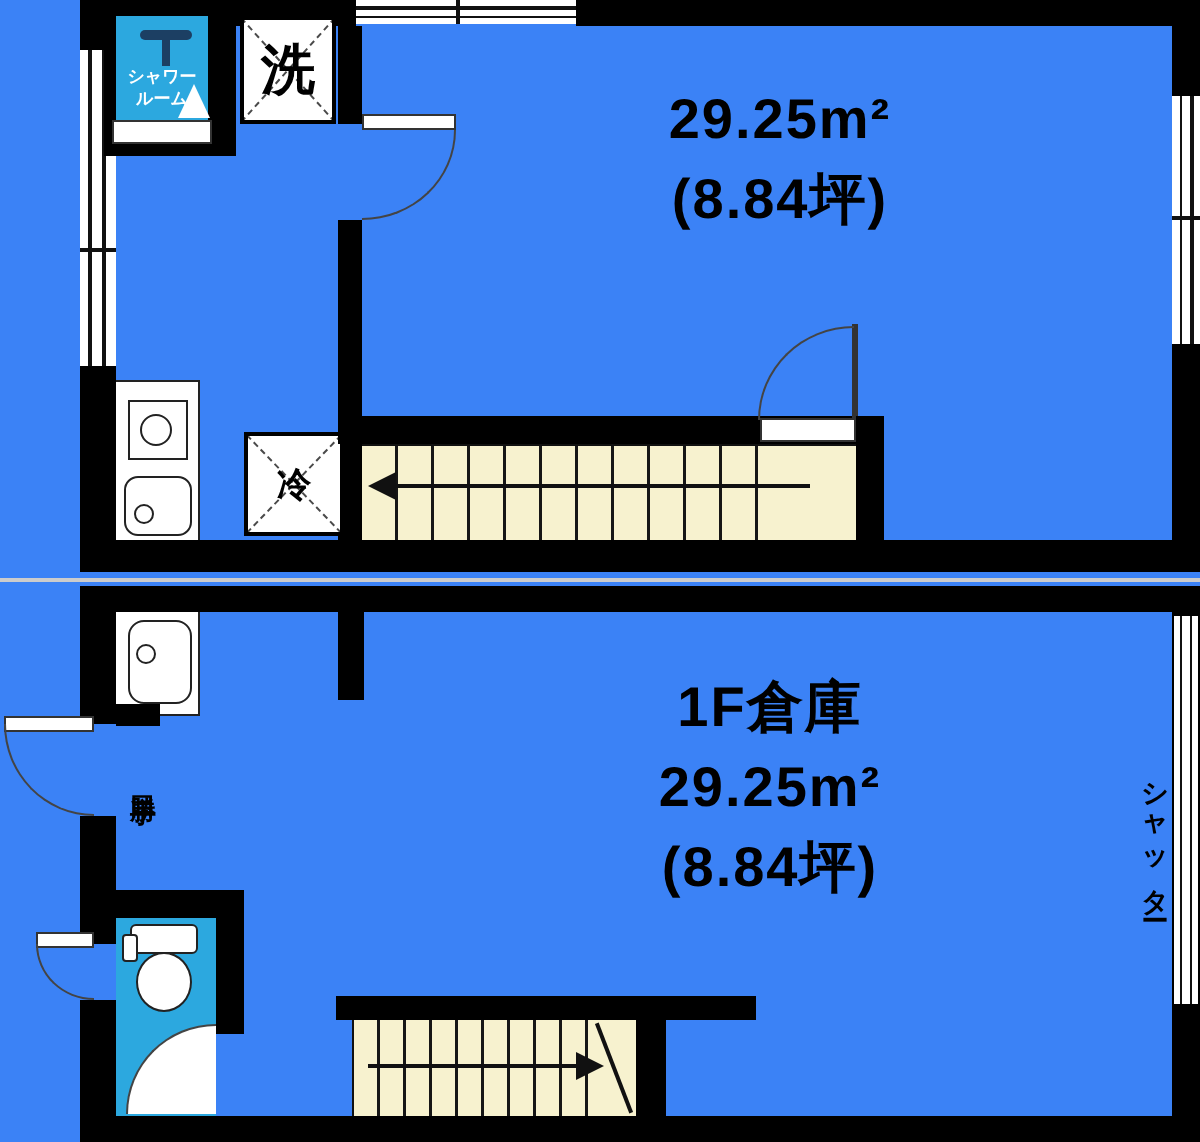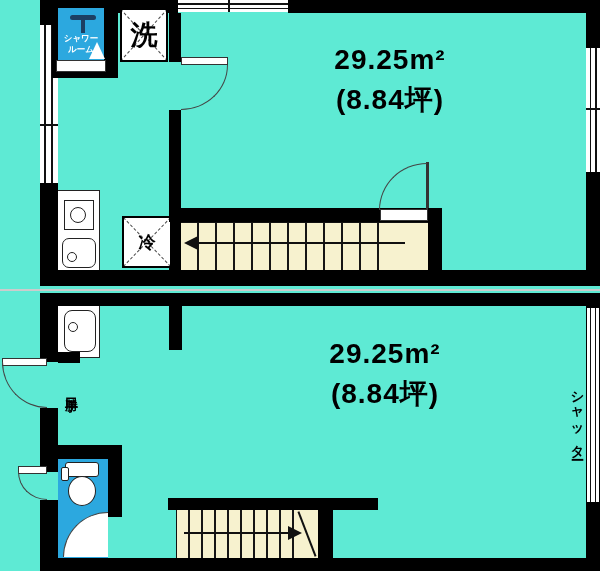--- a/index.html
+++ b/index.html
@@ -1,17 +1,17 @@
 <!DOCTYPE html>
 <html><head>
 <meta charset="utf-8">
 <style>
   html,body{margin:0;padding:0;background:#fff;}
   #plan{
-    position:relative;width:600px;height:571px;background:#5eead4;overflow:hidden;
+    position:relative;width:600px;height:571px;background:#3b82f6;overflow:hidden;
     font-family:"Liberation Sans","DejaVu Sans",sans-serif;color:#000;
     outline:1px solid #e4e4e4;
   }
   .abs{position:absolute;}
   .wall{position:absolute;background:#000;}
   .win{position:absolute;background:#fff;}
   .win .ln{position:absolute;background:#111;}
   .leaf{position:absolute;background:#fff;border:1.5px solid #333;box-sizing:border-box;}
   .arc{position:absolute;border:0 solid #444;box-sizing:border-box;}
   .arc.tl{border-top-width:1.5px;border-left-width:1.5px;border-top-left-radius:100% 100%;}
@@ -156,18 +156,19 @@
     <div class="wall" style="left:168px;top:498px;width:210px;height:12px;"></div>
     <div class="wall" style="left:318px;top:510px;width:15px;height:48px;"></div>
     <div class="abs" style="left:176px;top:510px;width:142px;height:48px;background:#F7F2CF;border-left:1.5px solid #111;box-sizing:border-box;">
       <div class="treads t13" style="width:127px;"></div>
     </div>
     <div class="aline" style="left:184px;top:532px;width:104px;height:2px;"></div>
     <div class="ah right" style="left:288px;top:526px;"></div>
     <div class="aline" style="left:306px;top:510px;width:2px;height:48px;transform:rotate(-21deg);"></div>
 
     <div class="flabel" style="left:250px;top:334px;width:270px;">
+      <div>1F倉庫</div>
       <div>29.25m²</div>
       <div>(8.84坪)</div>
     </div>
   </div>
 
 </div>
 
 </body></html>

